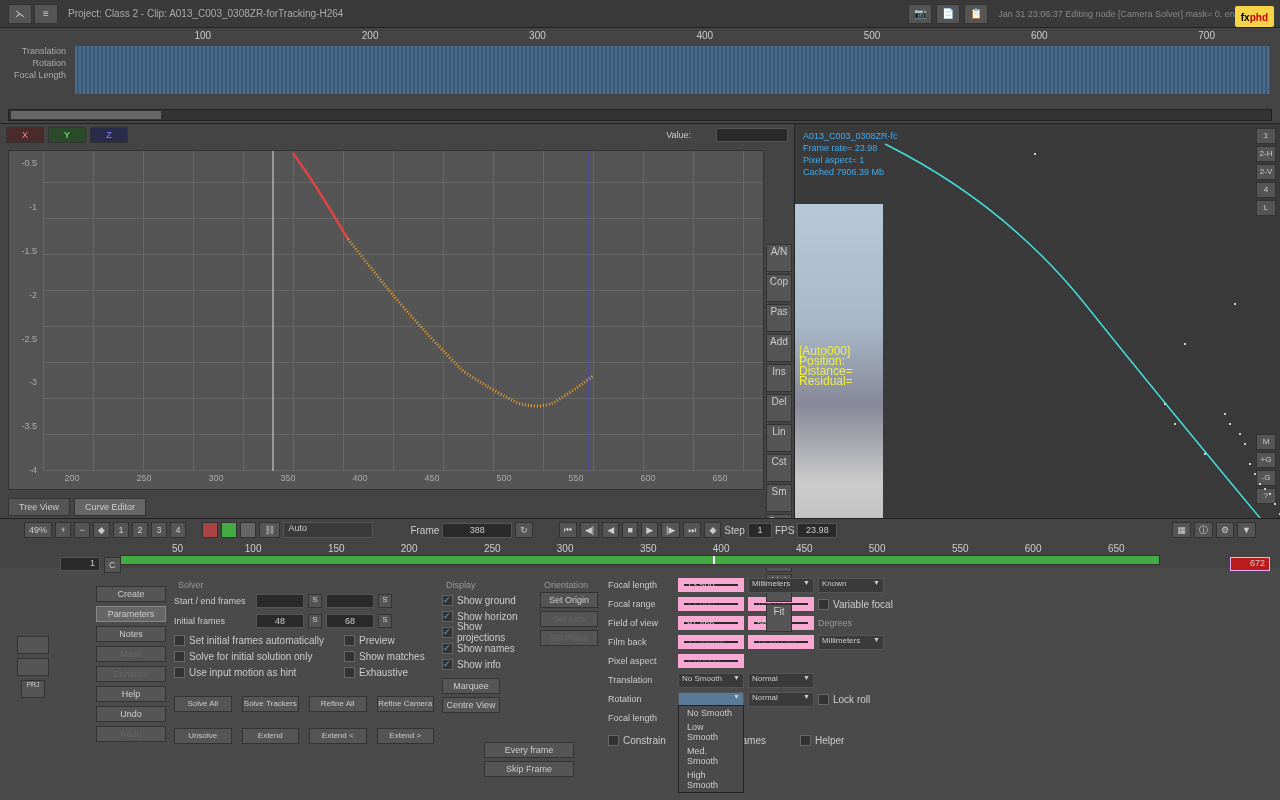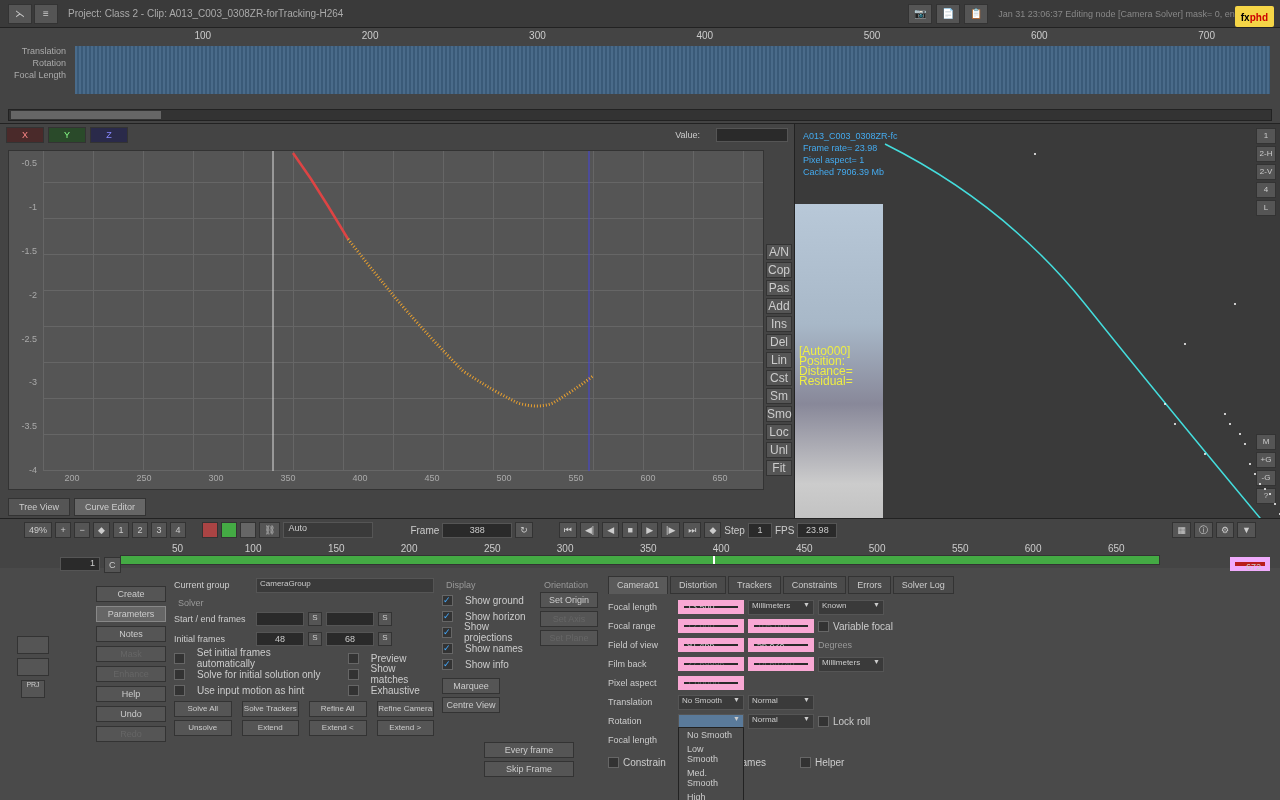--- a/index.html
+++ b/index.html
@@ -20,30 +20,30 @@
 .track-rows{position:absolute;left:75px;right:10px;top:18px;height:48px;background:repeating-linear-gradient(90deg,#4a6b8a 0,#4a6b8a 2px,#3a5a78 2px,#3a5a78 4px)}
 .hscroll{position:absolute;bottom:2px;left:8px;right:8px;height:12px;background:#333;border:1px solid #222}
 .hscroll-thumb{position:absolute;left:2px;width:150px;height:8px;top:1px;background:#666}
 .main-area{display:flex;height:394px}
 .graph-panel{width:795px;background:#444;position:relative;border-right:1px solid #222}
 .xyz-bar{height:22px;display:flex;align-items:center;padding:0 6px;gap:4px}
 .xyz-btn{width:38px;height:16px;border:1px solid #333;text-align:center;font-size:9px;line-height:14px;cursor:pointer}
 .xyz-x{background:#4a2a2a;color:#f88}
 .xyz-y{background:#2a4a2a;color:#8f8}
 .xyz-z{background:#2a2a4a;color:#88f}
-.value-label{margin-left:auto;font-size:9px;margin-right:12px}
+.value-label{margin-left:auto;font-size:9px;margin-right:21px}
 .value-input{width:72px;height:14px;background:#2a2a2a;border:1px solid #555}
 .graph-canvas{position:absolute;left:8px;top:26px;right:30px;bottom:28px;background:#555;border:1px solid #333}
 .graph-yaxis{position:absolute;left:0;width:32px;top:0;bottom:0}
 .graph-yaxis span{position:absolute;right:4px;font-size:9px;color:#aaa}
 .graph-grid{position:absolute;left:34px;right:0;top:0;bottom:18px;background-image:repeating-linear-gradient(0deg,#666 0,#666 1px,transparent 1px,transparent 36px),repeating-linear-gradient(90deg,#666 0,#666 1px,transparent 1px,transparent 50px)}
 .graph-xaxis{position:absolute;bottom:0;left:34px;right:0;height:16px}
 .graph-xaxis span{position:absolute;font-size:9px;color:#aaa}
 .side-buttons{position:absolute;right:2px;top:120px;width:26px;display:flex;flex-direction:column;gap:2px}
-.side-btn{height:16px;background:#555;border:1px solid #333;font-size:12px;text-align:center;line-height:14px;cursor:pointer}
+.side-btn{height:28px;background:#555;border:1px solid #333;font-size:10px;text-align:center;line-height:14px;cursor:pointer}
 .view-tabs{position:absolute;bottom:2px;left:8px;display:flex;gap:4px}
 .view-tab{padding:3px 10px;background:#555;border:1px solid #333;font-size:9px;cursor:pointer}
 .view-tab.active{background:#666}
 .viewport{flex:1;background:#3a3a3a;position:relative;overflow:hidden}
 .vp-info{position:absolute;left:8px;top:6px;font-size:9px;color:#4ae;line-height:12px}
 .vp-sidebtns{position:absolute;right:4px;top:4px;display:flex;flex-direction:column;gap:2px}
 .vp-btn{width:20px;height:16px;background:#555;border:1px solid #333;font-size:8px;text-align:center;line-height:14px}
 .vp-sidebtns2{position:absolute;right:4px;top:310px;display:flex;flex-direction:column;gap:2px}
 .vp-image{position:absolute;left:0;top:80px;width:88px;height:400px;background:linear-gradient(180deg,#b8c8d8 0%,#a8b8c8 30%,#889 50%,#ccc 70%,#aaa 100%)}
 .vp-tracker-info{position:absolute;left:4px;top:222px;font-size:12px;color:#ee4;line-height:10px}
@@ -51,38 +51,38 @@
 .timeline-area{height:50px;background:#444;border-top:1px solid #222;position:relative}
 .tl-controls{height:22px;display:flex;align-items:center;padding:0 24px;gap:3px}
 .tl-btn{height:16px;padding:0 4px;background:#555;border:1px solid #333;font-size:9px;cursor:pointer;display:flex;align-items:center;justify-content:center;min-width:16px}
 .tl-input{width:50px;height:15px;background:#2a2a2a;border:1px solid #555;text-align:center;font-size:9px}
 .tl-dropdown{width:90px;height:16px;background:#3a3a3a;border:1px solid #555;font-size:9px;padding:0 4px}
 .tl-ruler{position:absolute;left:120px;right:120px;top:24px;height:24px}
 .tl-ruler-ticks{height:12px;position:relative;font-size:8px;color:#888}
 .tl-ruler-ticks span{position:absolute}
 .tl-track{height:10px;background:linear-gradient(90deg,#4a4 0%,#4a4 100%);border:1px solid #333;position:relative}
 .tl-start{position:absolute;left:60px;top:38px;width:40px;height:14px;background:#2a2a2a;border:1px solid #555;text-align:right;padding-right:4px;font-size:9px}
-.tl-end{position:absolute;right:10px;top:38px;width:40px;height:14px;background:#b91c1c;border:5px solid #f0abfc;text-align:right;padding-right:4px;font-size:9px}
+.tl-end{position:absolute;right:10px;top:38px;width:40px;height:14px;background:#b91c1c;border:1px solid #f0abfc;text-align:right;padding-right:4px;font-size:9px}
 .bottom-area{height:208px;background:#4a4a4a;display:flex;padding:8px;gap:8px}
 .left-buttons{width:100px;display:flex;flex-direction:column;gap:4px;padding-top:10px;align-items:flex-end}
 .lb-btn{width:70px;height:16px;background:#555;border:1px solid #333;font-size:9px;text-align:center;line-height:14px;cursor:pointer}
 .lb-btn.active{background:#666;border-color:#888}
 .lb-btn.disabled{color:#666}
 .lb-icon{width:36px;height:18px;background:#555;border:1px solid #333}
 .solver-panel{width:260px;background:#4a4a4a}
 .sp-row{display:flex;align-items:center;height:18px;gap:4px;margin-bottom:2px}
 .sp-label{font-size:9px;width:78px}
 .sp-dropdown{flex:1;height:15px;background:#3a3a3a;border:1px solid #555;font-size:8px;padding:0 3px}
 .sp-input{width:48px;height:14px;background:#2a2a2a;border:1px solid #555;text-align:center;font-size:9px}
 .sp-tiny{width:14px;height:14px;background:#555;border:1px solid #333;font-size:8px;text-align:center}
-.sp-check{display:flex;align-items:center;gap:12px;font-size:9px;height:16px}
+.sp-check{display:flex;align-items:center;gap:4px;font-size:9px;height:16px}
 .sp-checkbox{width:11px;height:11px;background:#333;border:1px solid #666}
 .sp-checkbox.checked::after{content:"✓";color:#4af;font-size:9px;display:block;line-height:9px}
 .sp-section{font-size:9px;color:#999;margin:4px 0 2px 4px}
-.sp-btnrow{display:flex;gap:10px;margin-top:3px}
+.sp-btnrow{display:flex;gap:10px;margin-top:16px}
 .sp-btn{flex:1;height:16px;background:#555;border:1px solid #333;font-size:8px;text-align:center;line-height:14px;cursor:pointer}
 .display-panel{width:90px}
 .orient-panel{width:60px}
 .orient-btn{width:58px;height:16px;background:#555;border:1px solid #333;font-size:9px;text-align:center;line-height:14px;margin-bottom:3px;cursor:pointer}
 .orient-btn.disabled{color:#666}
 .camera-panel{flex:1}
 .cp-tabs{display:flex;gap:2px;margin-bottom:4px}
 .cp-tab{padding:3px 8px;background:#4a4a4a;border:1px solid #333;font-size:9px;cursor:pointer}
 .cp-tab.active{background:#5a5a5a;border-bottom:none}
 .cp-row{display:flex;align-items:center;height:18px;gap:4px;margin-bottom:1px}
@@ -324,24 +324,20 @@
     <div class="lb-btn active">Parameters</div>
     <div class="lb-btn">Notes</div>
     <div class="lb-btn disabled">Mask</div>
     <div class="lb-btn disabled">Enhance</div>
     <div class="lb-btn">Help</div>
     <div class="lb-btn">Undo</div>
     <div class="lb-btn disabled">Redo</div>
   </div>
 
   <div class="solver-panel">
-    <div class="sp-row">
-        <span class="sp-label">Current group</span>
-        <div class="sp-dropdown">CameraGroup</div>
-      </div>
     <div class="sp-section">Solver</div>
     <div class="sp-row">
         <span class="sp-label">Start / end frames</span>
         <input class="sp-input" style="">
         <div class="sp-tiny">S</div>
         <input class="sp-input" style="">
         <div class="sp-tiny">S</div>
       </div>
     <div class="sp-row">
         <span class="sp-label">Initial frames</span>
@@ -421,28 +417,20 @@
   </div>
 
   <div class="orient-panel">
     <div class="sp-section">Orientation</div>
     <div class="orient-btn">Set Origin</div>
     <div class="orient-btn disabled">Set Axis</div>
     <div class="orient-btn disabled">Set Plane</div>
   </div>
 
   <div class="camera-panel">
-    <div class="cp-tabs">
-      <div class="cp-tab active">Camera01</div>
-      <div class="cp-tab">Distortion</div>
-      <div class="cp-tab">Trackers</div>
-      <div class="cp-tab">Constraints</div>
-      <div class="cp-tab">Errors</div>
-      <div class="cp-tab">Solver Log</div>
-    </div>
     <div class="cp-row">
         <span class="cp-label">Focal length</span>
         <input class="cp-input" value="13.500" style="">
         <div class="cp-dd">Millimeters</div>
         <div class="cp-dd">Known</div>
       </div>
     <div class="cp-row">
         <span class="cp-label">Focal range</span>
         <input class="cp-input ro" value="12.000" style="">
         <input class="cp-input ro" value="105.000" style="">

